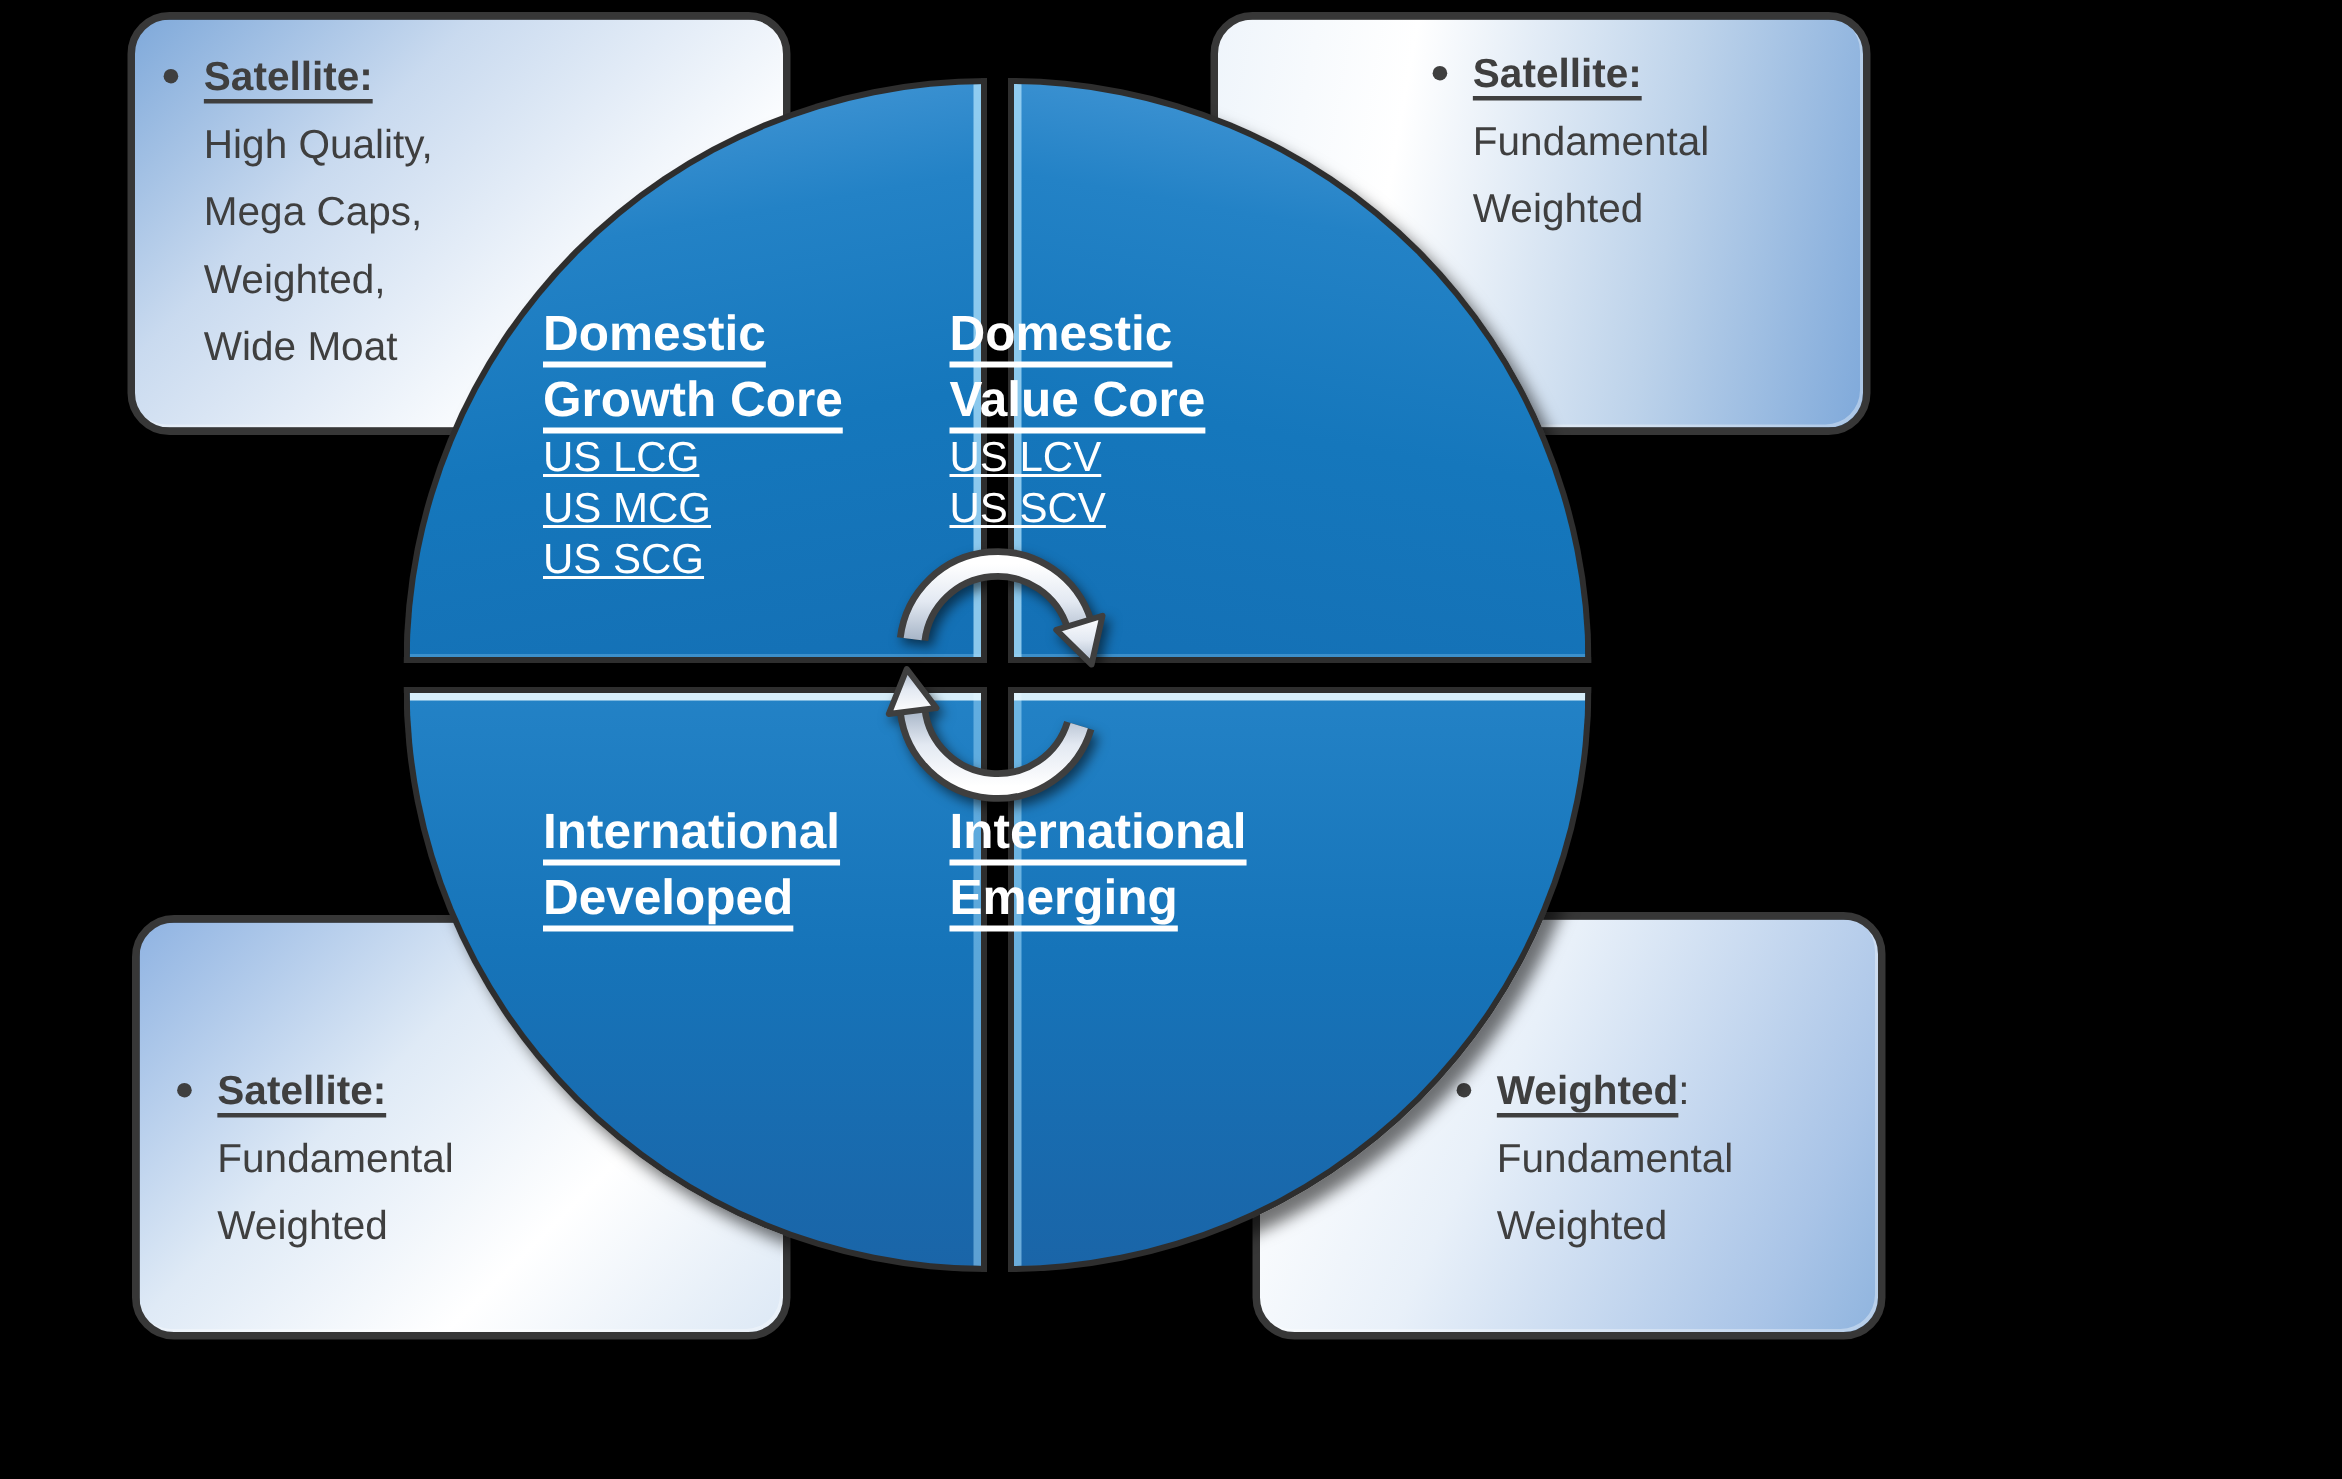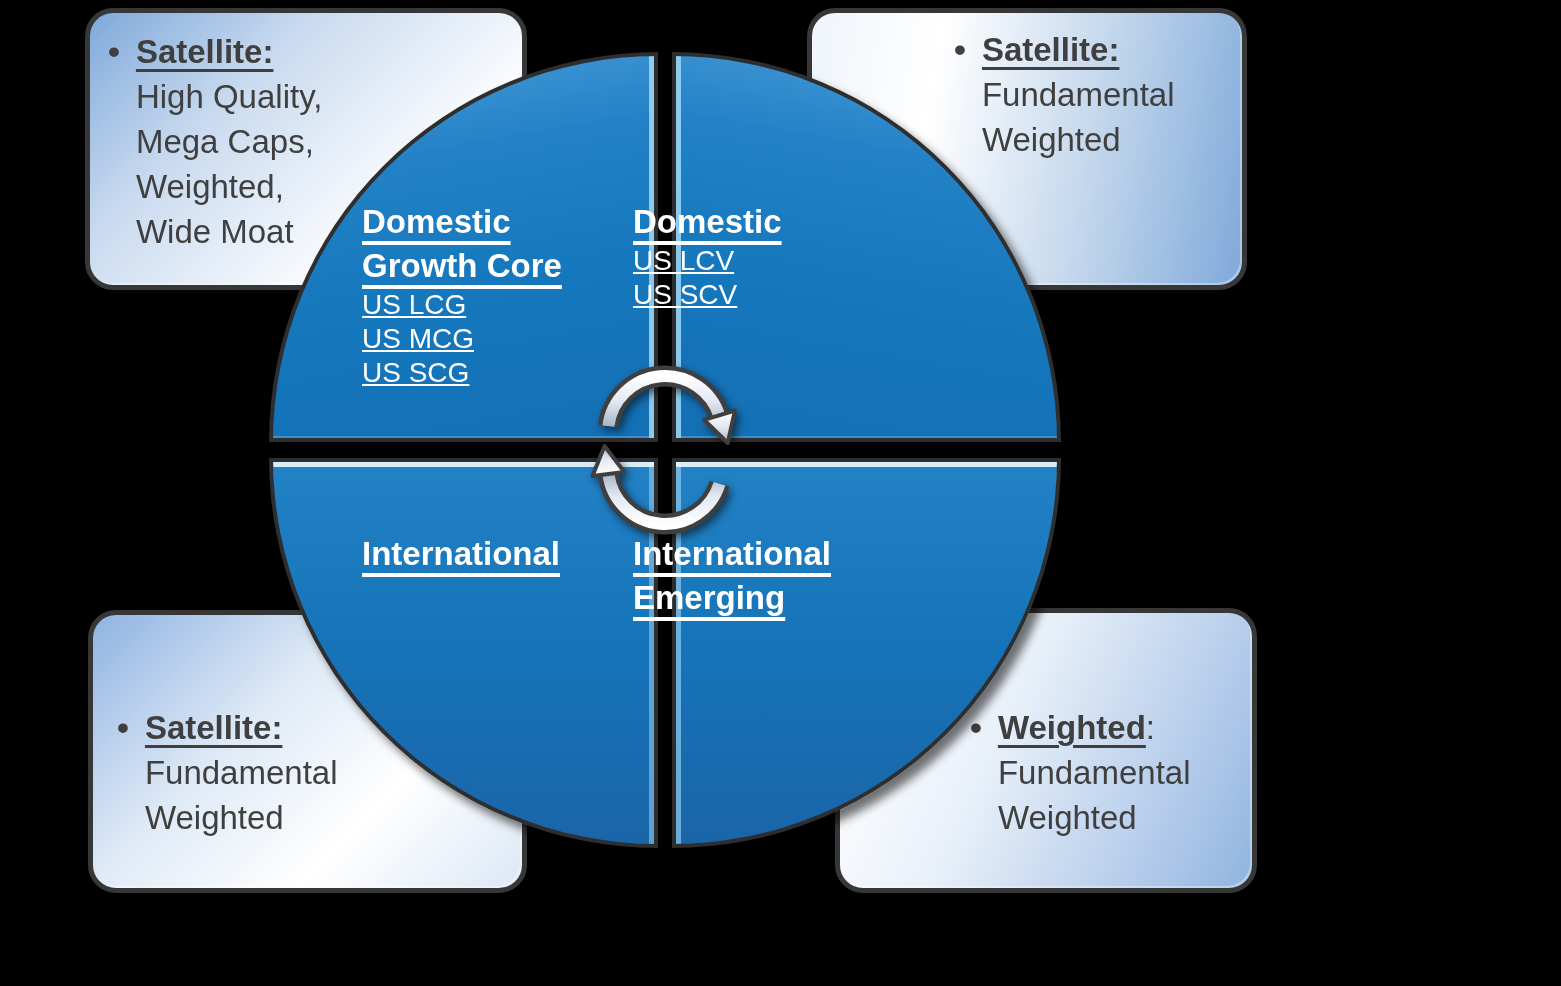--- a/index.html
+++ b/index.html
@@ -12,21 +12,21 @@
   .sat-tl{left:85px;  top:8px;  width:442px;height:282px;
           background:linear-gradient(135deg,#7FA9DA 0%,#C9DAEF 32%,#FDFEFF 72%,#E9F0F8 100%);}
   .sat-tr{left:807px; top:8px;  width:440px;height:282px;
           background:linear-gradient(100deg,#EFF5FB 0%,#FFFFFF 28%,#BCD2EA 68%,#7FA9DA 100%);}
   .sat-bl{left:88px;  top:610px;width:439px;height:283px;
           background:linear-gradient(135deg,#8FB3E2 0%,#DFEAF6 38%,#FFFFFF 68%,#DCE8F5 100%);}
   .sat-br{left:835px; top:608px;width:422px;height:285px;
           background:linear-gradient(115deg,#FFFFFF 10%,#E8F0F9 40%,#A9C4E7 85%,#8FB4DE 100%);}
   .sat-row{display:flex;align-items:flex-start;}
   .sat-bullet{color:#3F3F3F;font-size:34px;line-height:45px;margin-right:16px;font-weight:700;}
-  .sat-text{color:#3F3F3F;font-size:33px;line-height:45px;font-weight:400;}
+  .sat-text{color:#3F3F3F;font-size:27px;line-height:45px;font-weight:400;}
   .sat-title{font-weight:700;text-decoration:underline;text-decoration-thickness:3px;text-underline-offset:6px;}
   .pad-tl{padding:16px 8px 0 18px;}
   .pad-tr{padding:14px 8px 0 142px;}
   .pad-bl{padding:90px 8px 0 24px;}
   .pad-br{padding:92px 8px 0 130px;}
 
   
   .quad{position:absolute;width:389px;height:390px;box-sizing:border-box;border:4px solid #2E2E2E;z-index:2;}
   .quad-tl{left:269px;top:52px;border-radius:100% 0 0 0;
            background:linear-gradient(170deg,#4E9DDA 0%,#2382C6 28%,#1577BC 60%,#1470B5 100%);
@@ -119,26 +119,28 @@
   <div class="quad-text qt-tl">
     <div class="qh"><span class="u">Domestic</span></div>
     <div class="qh"><span class="u">Growth Core</span></div>
     <div class="qi">US LCG</div>
     <div class="qi">US MCG</div>
     <div class="qi">US SCG</div>
   </div>
 
   <div class="quad-text qt-tr">
     <div class="qh"><span class="u">Domestic</span></div>
+    <div class="qh"><span class="u">Value Core</span></div>
     <div class="qi">US LCV</div>
     <div class="qi">US SCV</div>
   </div>
 
   <div class="quad-text qt-bl">
     <div class="qh"><span class="u">International</span></div>
+    <div class="qh"><span class="u">Developed</span></div>
   </div>
 
   <div class="quad-text qt-br">
     <div class="qh"><span class="u">International</span></div>
     <div class="qh"><span class="u">Emerging</span></div>
   </div>
 
   <svg class="cycle" width="200" height="185" viewBox="0 0 200 185" aria-hidden="true">
     <defs>
       <linearGradient id="metal" x1="0" y1="0" x2="0" y2="1">

